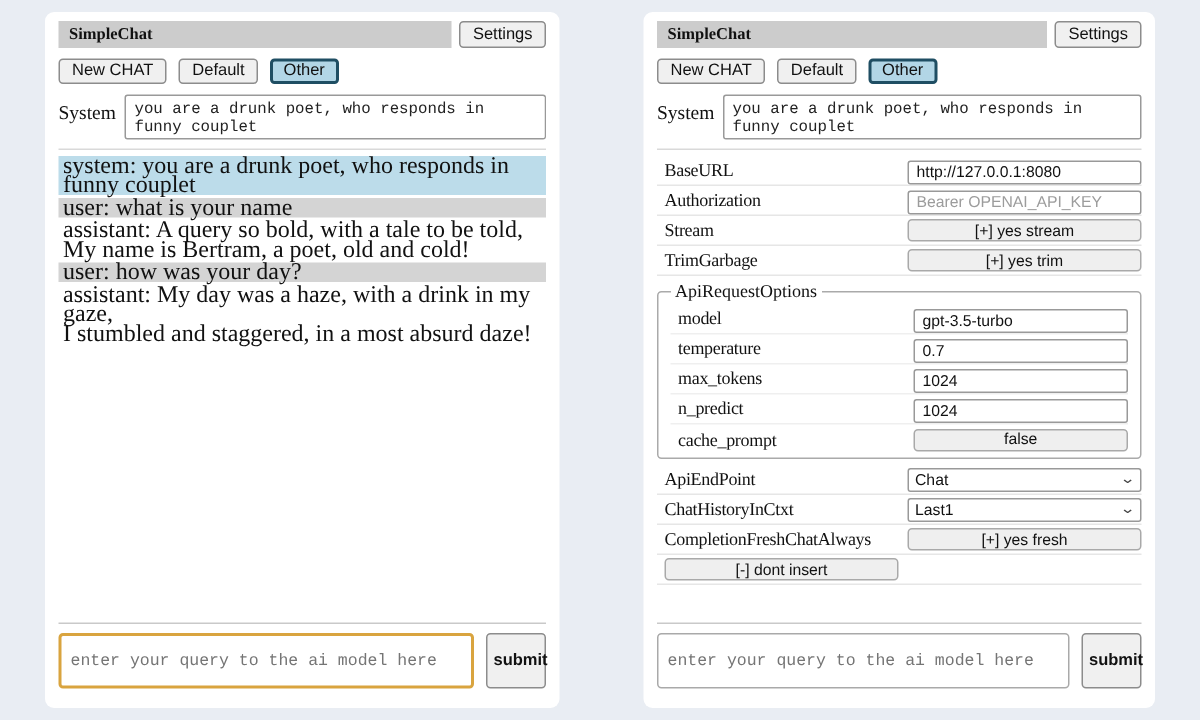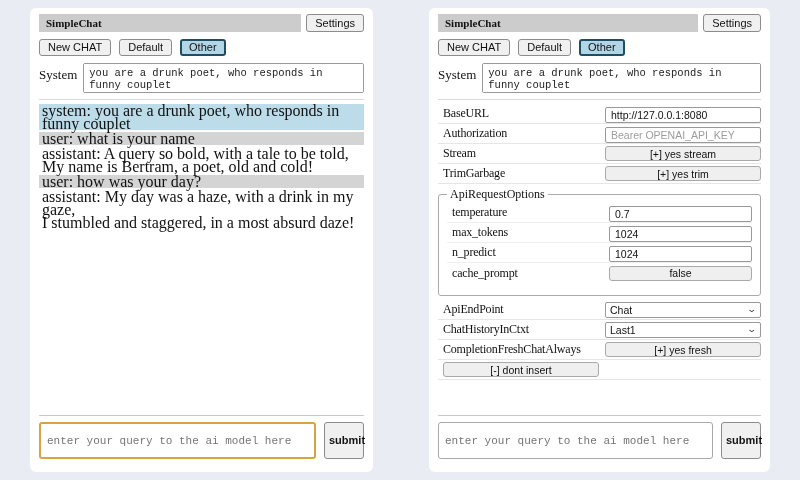--- a/index.html
+++ b/index.html
@@ -119,21 +119,21 @@
     display:flex; align-items:center; justify-content:space-between;
     font-family:"Liberation Sans", sans-serif;
     font-size:10.5px; padding:0 4px;
     cursor:pointer;
   }
   .chev { font-size:9px; color:#444; line-height:1; transform:scaleX(1.4); }
 
   fieldset.aro {
     border:1px solid #aaa; border-radius:3px;
     margin:3px 0 4px 0;
-    padding:1px 8px 12px 8px;
+    padding:1px 8px 2px 8px;
   }
   fieldset.aro legend { font-size:12px; padding:0 3px; }
   fieldset.aro .srow { border-bottom:1px solid #efefef; }
   fieldset.aro .srow:last-child { border-bottom:none; }
   fieldset.aro .ctrl { width:143px; }
 </style>
 </head>
 <body>
 
 <div class="stage">
@@ -217,20 +217,24 @@
       <div class="srow">
         <span class="srow-label">TrimGarbage</span>
         <span class="ctrl">
             <button class="toggle-btn">[+] yes trim</button>
           </span>
       </div>
 
       <fieldset class="aro">
         <legend>ApiRequestOptions</legend>
 
+        <div class="srow">
+          <span class="srow-label">model</span>
+          <span class="ctrl"><input class="val-input" value="gpt-3.5-turbo" style=""></span>
+        </div>
 
         <div class="srow">
           <span class="srow-label">temperature</span>
           <span class="ctrl"><input class="val-input" value="0.7" style=""></span>
         </div>
 
         <div class="srow">
           <span class="srow-label">max_tokens</span>
           <span class="ctrl"><input class="val-input" value="1024" style=""></span>
         </div>

